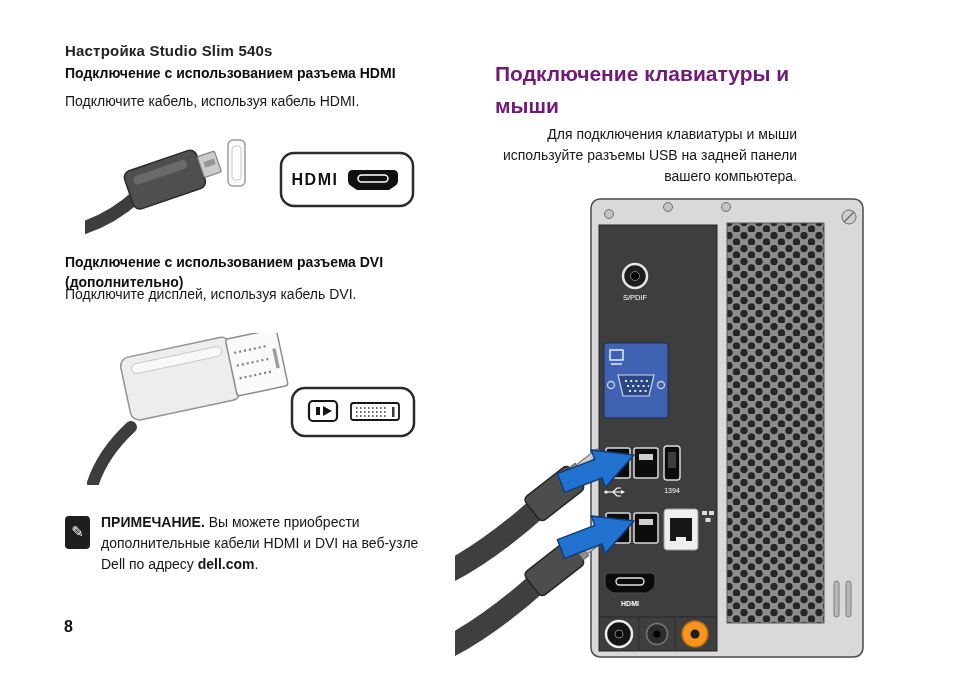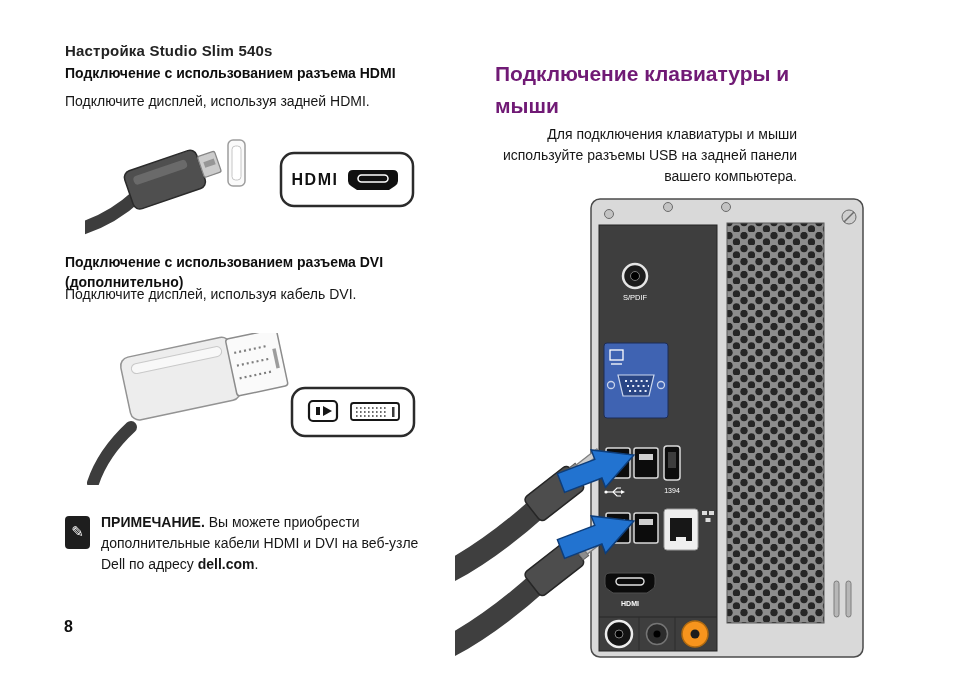--- a/index.html
+++ b/index.html
@@ -53,21 +53,21 @@
   svg text { font-family:"Liberation Sans", sans-serif; }
 </style>
 </head>
 <body>
 
 <div class="page">
 
   <div class="header">Настройка Studio Slim 540s</div>
 
   <h2 class="h-section" id="hdmi-heading">Подключение с использованием разъема HDMI</h2>
-  <p class="body-text" id="hdmi-body">Подключите дисплей, используя задней HDMI.</p>
+  <p class="body-text" id="hdmi-body">Подключите кабель, используя кабель HDMI.</p>
 
   <svg id="hdmi-art" width="340" height="108" viewBox="0 0 340 108">
     <g>
       <path d="M -8 102 Q 26 92 52 68" stroke="#3d3d3d" stroke-width="13" fill="none" stroke-linecap="round"></path>
       <g transform="translate(44,64) rotate(-19)">
         <rect x="0" y="-20" width="76" height="40" rx="7" fill="#4f4f4f" stroke="#2a2a2a" stroke-width="1.5"></rect>
         <rect x="8" y="-13" width="56" height="9" rx="4" fill="#6a6a6a"></rect>
         <rect x="76" y="-11" width="18" height="22" rx="2" fill="#cccccc" stroke="#868686" stroke-width="1.3"></rect>
         <rect x="80" y="-4" width="11" height="6" fill="#969696"></rect>
       </g>

